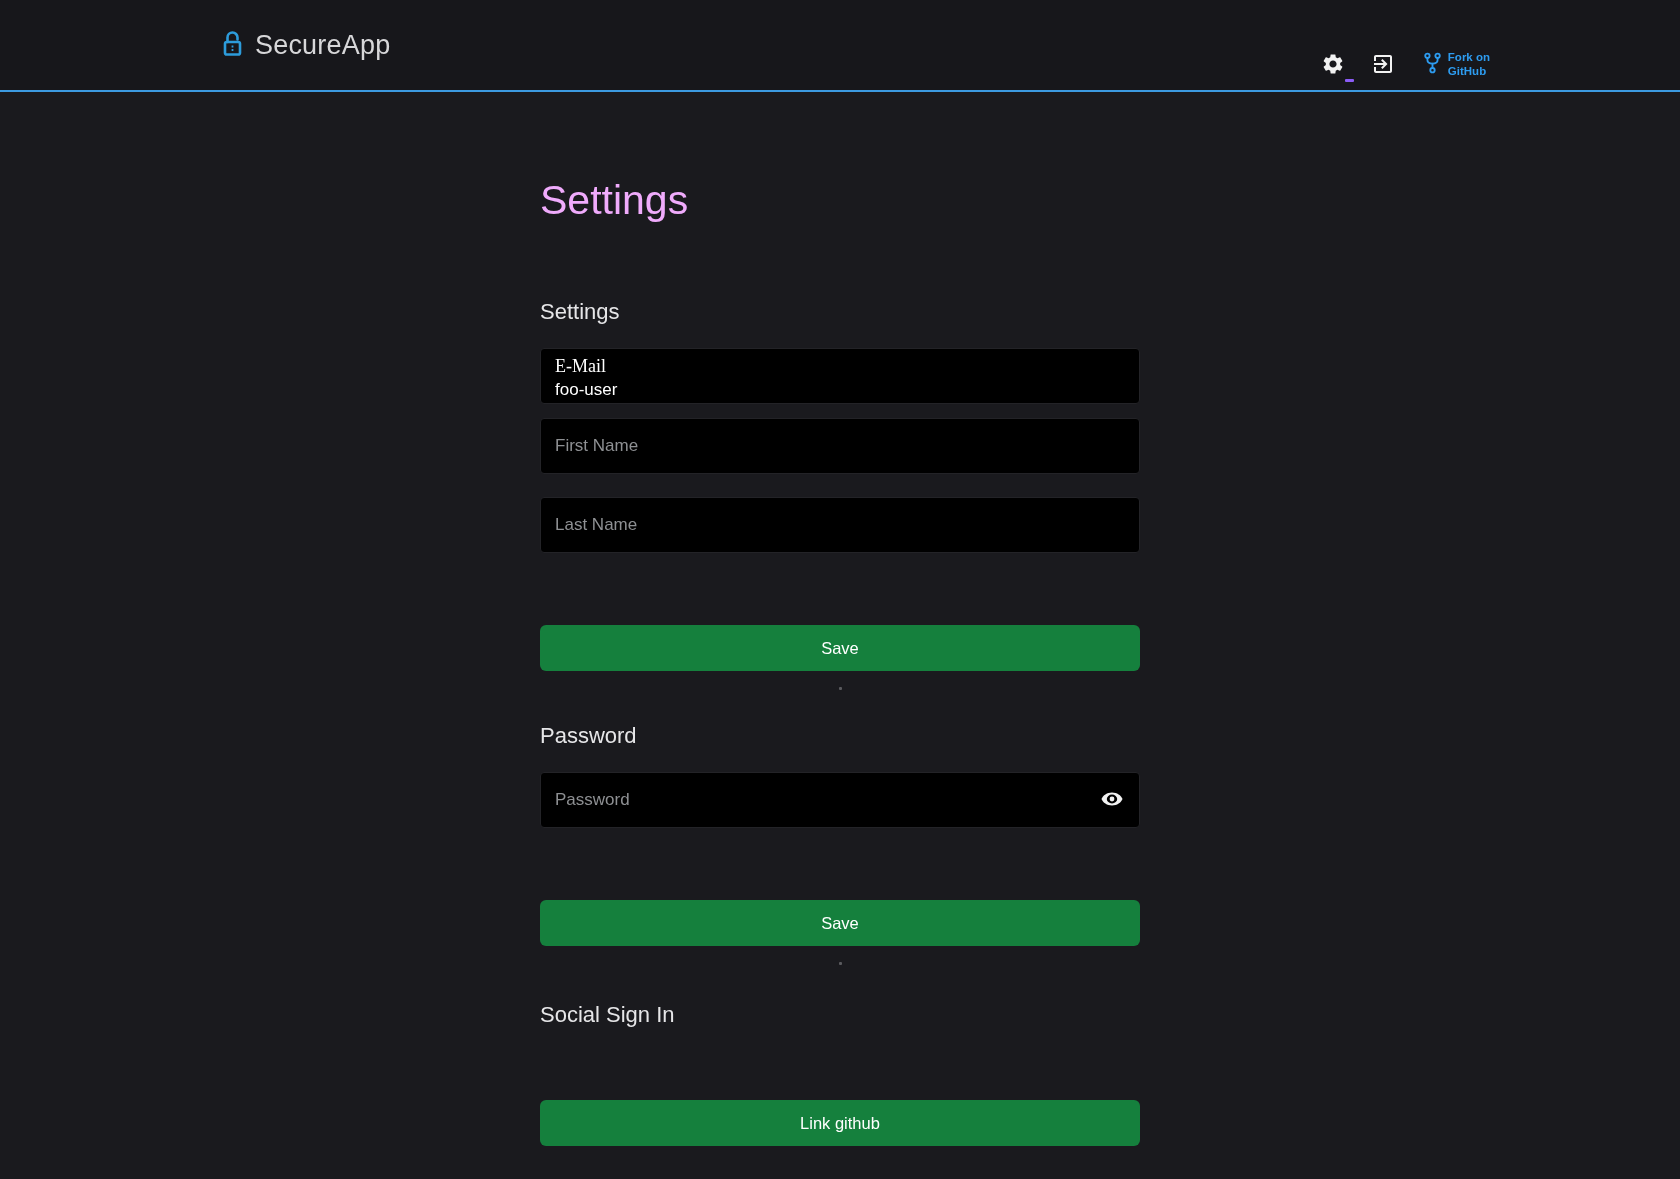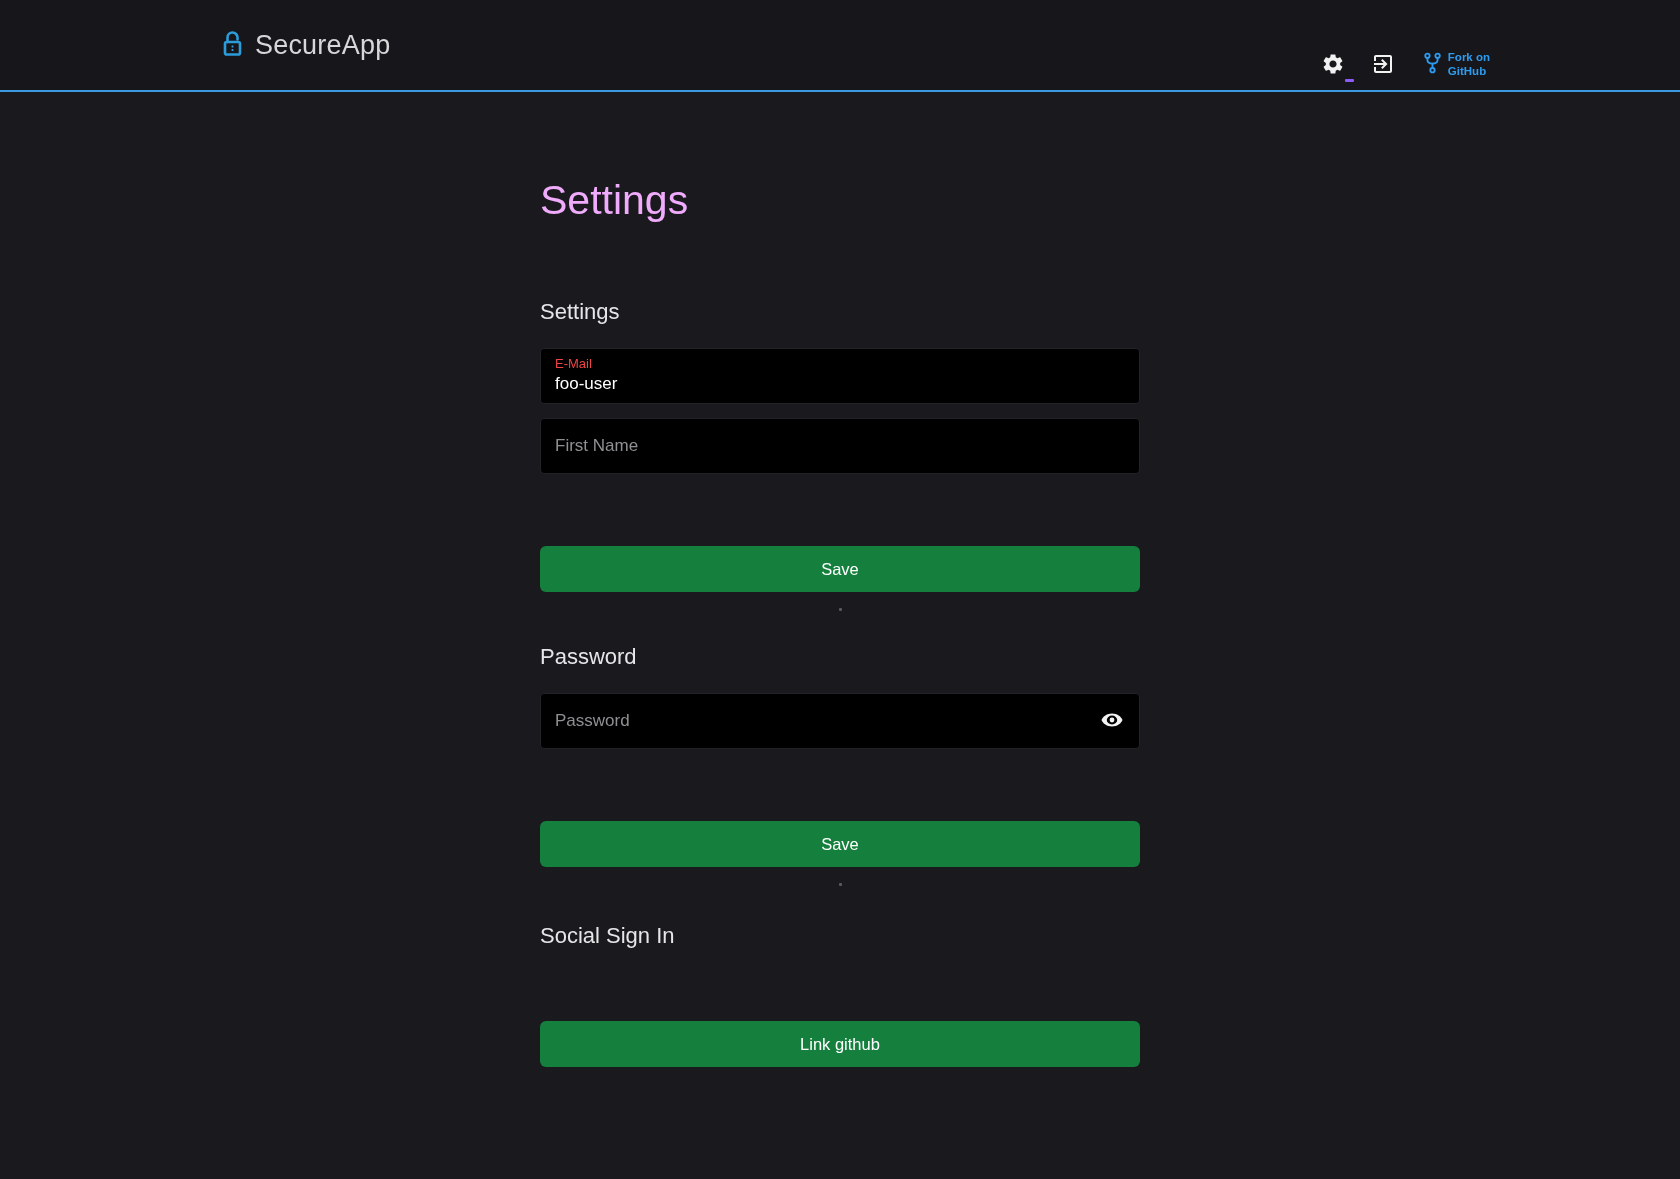--- a/index.html
+++ b/index.html
@@ -77,21 +77,21 @@
     background: transparent;
     border: none;
     outline: none;
     color: #ffffff;
     font-size: 17px;
     font-family: "Liberation Sans", sans-serif;
   }
   .field input::placeholder { color: #8e9093; opacity: 1; }
 
   .field-filled { flex-direction: column; align-items: stretch; justify-content: flex-start; padding-top: 7px; }
-  .field-label { font-size: 13px; color: #ef4444; display: block; }
+  .field-label { font-size: 18px; color: #ffffff; display: block; font-family: Liberation Serif, serif; }
   .field-filled input { margin-top: 3px; }
 
   .validation {
     margin-top: 10px;
     font-size: 16.5px;
     color: #efefef;
     line-height: 1.35;
   }
   .btn-save {
     display: block;
@@ -183,20 +183,23 @@
   <div class="field field-filled">
     <span class="field-label">E-Mail</span>
     <input type="text" value="foo-user" style="">
   </div>
 
 
   <div class="field" style="margin-top:14px;justify-content:flex-end;">
     <input type="text" placeholder="First Name" style="">
   </div>
 
+  <div class="field">
+    <input type="text" placeholder="Last Name" style="">
+  </div>
 
   <button class="btn-save">Save</button>
   <div class="mini-dot"></div>
 
   <h2 class="section-heading h-password">Password</h2>
 
   <div class="field">
     <input type="password" placeholder="Password" style="">
     <button class="eye-btn">
       <span>

